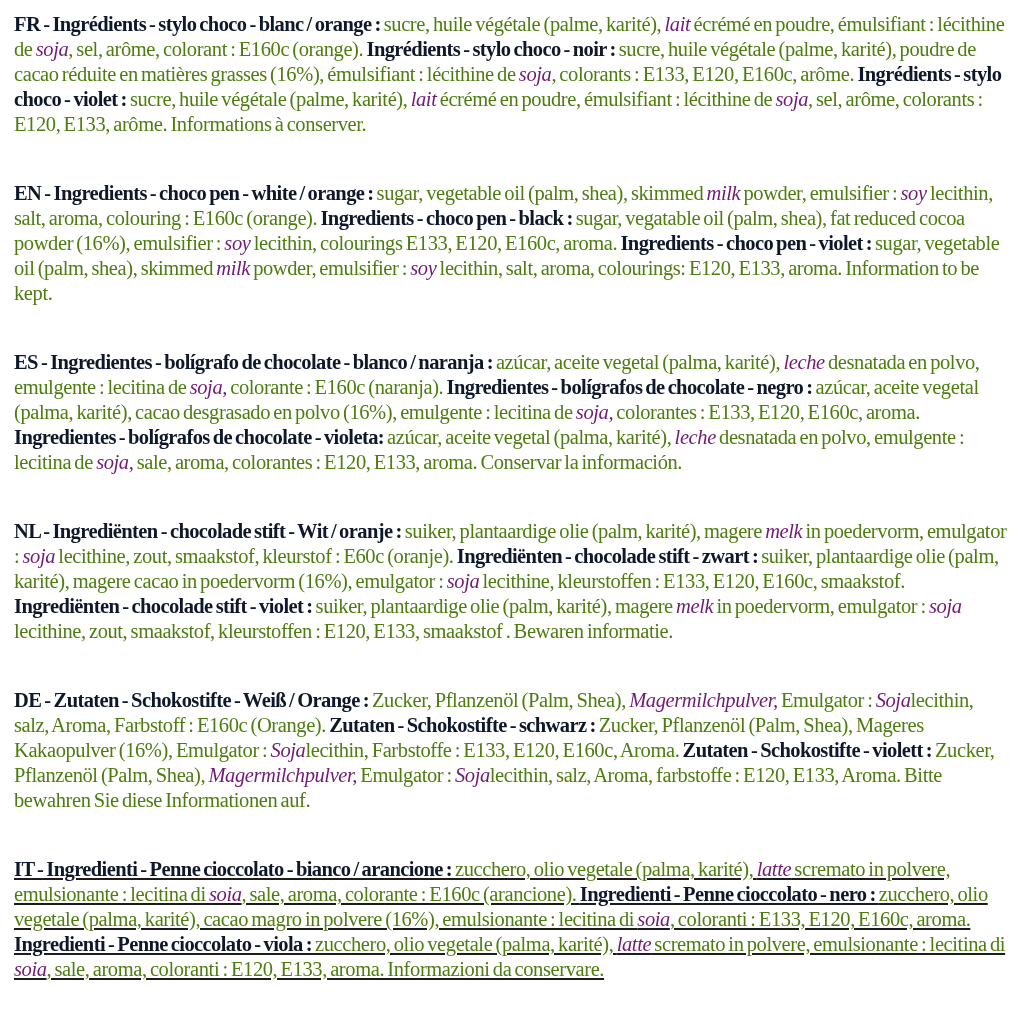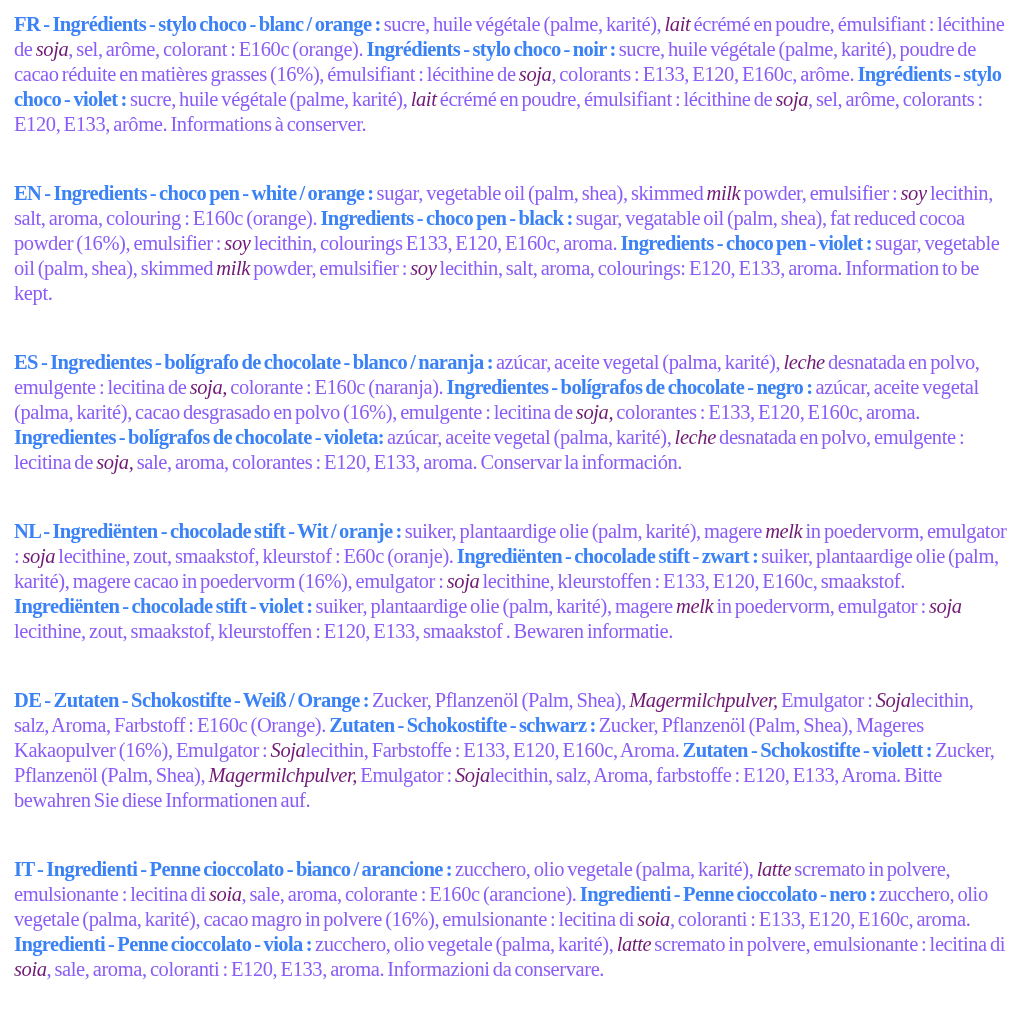--- a/index.html
+++ b/index.html
@@ -24,28 +24,29 @@
     margin: 0 0 44px 0;
     font-size: 20.5px;
     line-height: 1.22;
     letter-spacing: -0.4px;
     word-spacing: -1.5px;
     color: #1c1c1c;
     text-align: left;
   }
   p.ingredient-section:last-child {
     margin-bottom: 8px;
+    text-decoration: underline;
   }
   span.hdr {
-    color: #3b82f6;
+    color: #0f172a;
     font-weight: bold;
     letter-spacing: -0.6px;
   }
   span.txt {
-    color: #8b5cf6;
+    color: #4d7c0f;
   }
   span.em {
     color: #701a75;
     font-style: italic;
   }
 </style>
 </head>
 <body>
 
 <div id="label-root">

